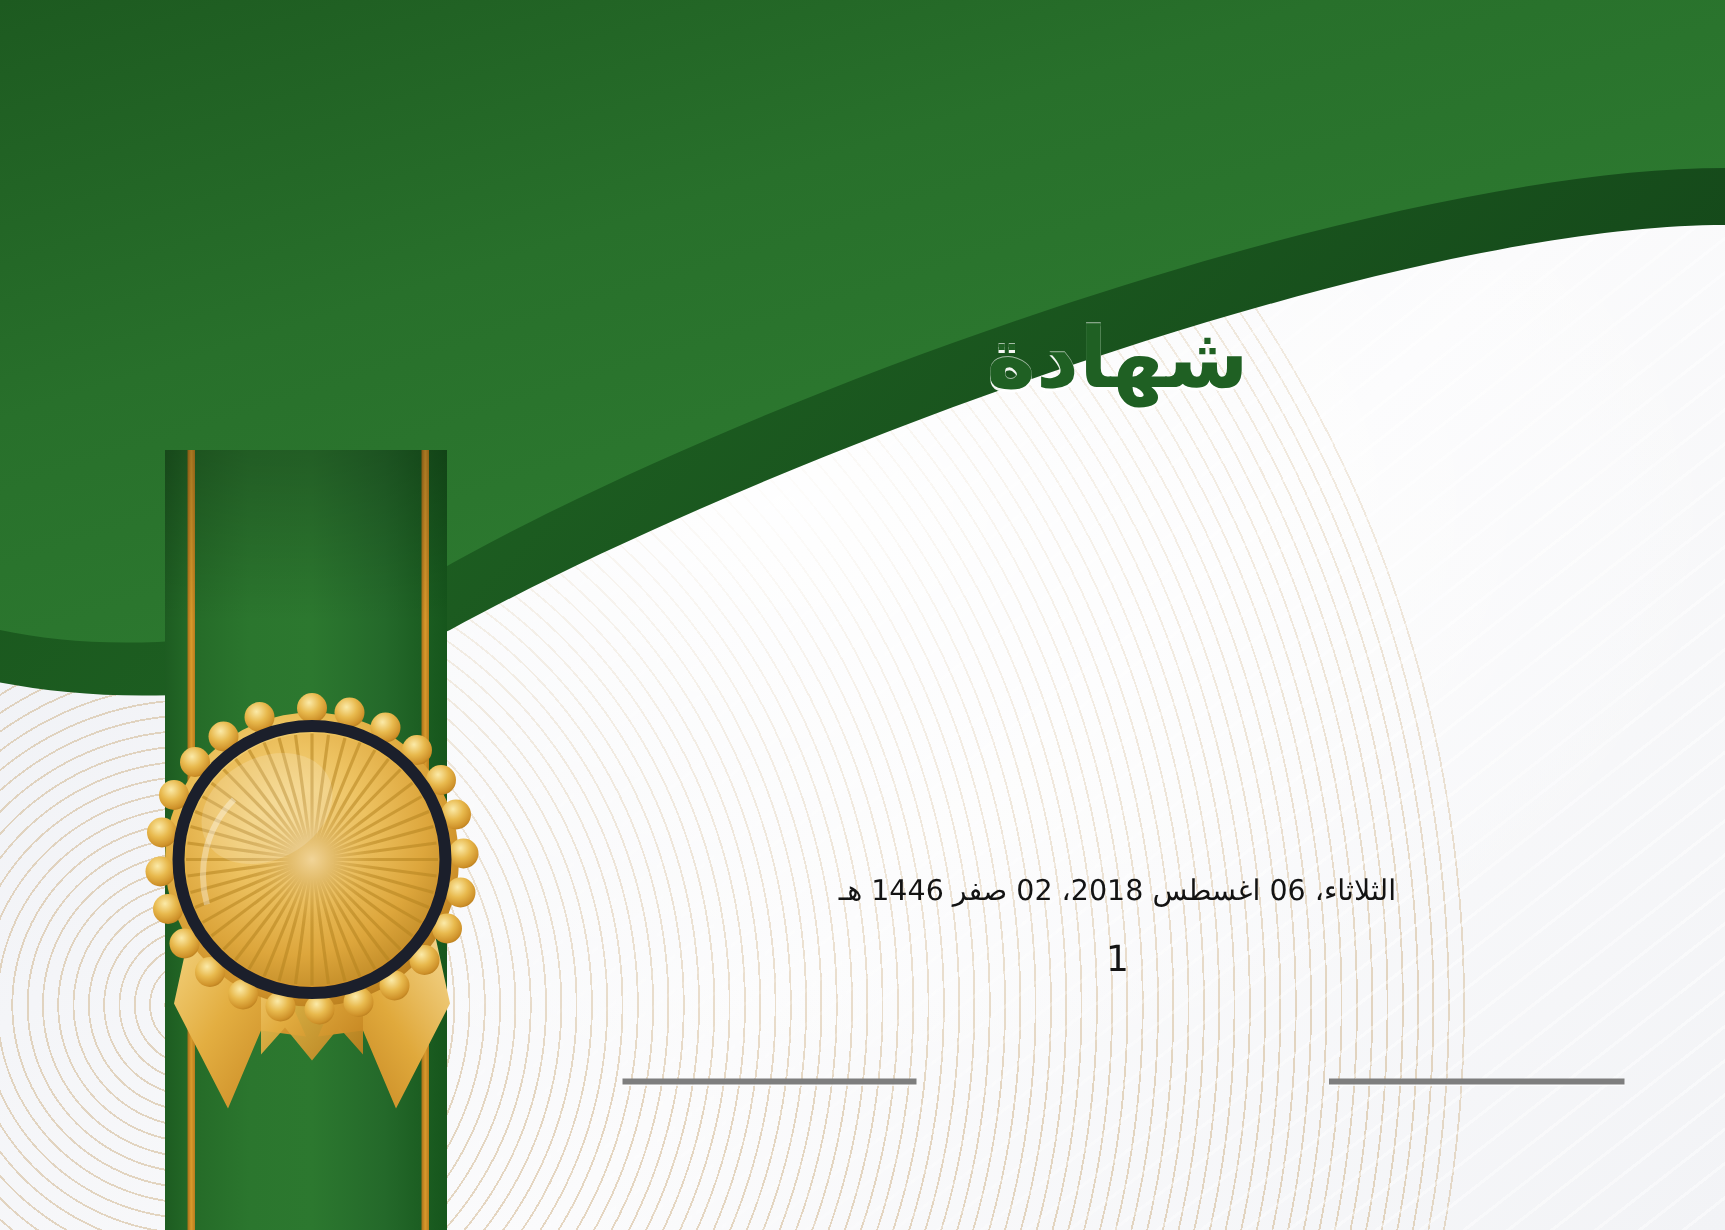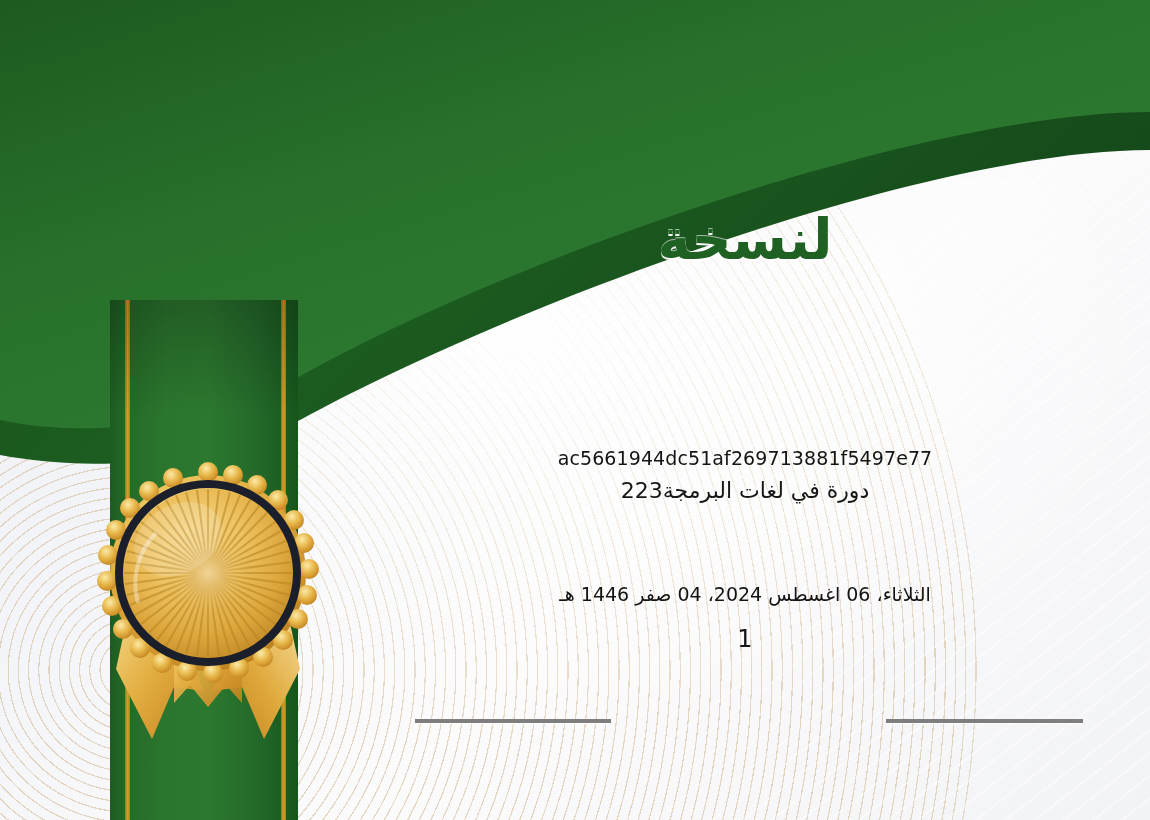--- a/index.html
+++ b/index.html
@@ -279,23 +279,21 @@
           <line x1="0" y1="0" x2="-11" y2="-83"></line>
       </g>
     </g>
     <circle cx="130" cy="118" r="46" fill="url(#coreGlow)"></circle>
 
     <ellipse cx="100" cy="84" rx="46" ry="34" fill="#ffffff" opacity=".16" transform="rotate(-28 100 84)"></ellipse>
     <path d="M60,148 a72,72 0 0 1 18,-70" fill="none" stroke="#ffffff" stroke-opacity=".35" stroke-width="4"></path>
   </svg>
 
   <div class="text-col">
-    <div class="title">لنسخة</div>
-    <div class="hash">ac5661944dc51af269713881f5497e77</div>
-    <div class="course">دورة في لغات البرمجة223</div>
-    <div class="date">الثلاثاء، 06 اغسطس 2024، 04 صفر 1446 هـ</div>
+    <div class="title">شهادة</div>
+    <div class="date">الثلاثاء، 06 اغسطس 2018، 02 صفر 1446 هـ</div>
     <div class="serial">1</div>
   </div>
 
   <div class="sig sig-left"></div>
   <div class="sig sig-right"></div>
 
 </div>
 
 </body></html>

